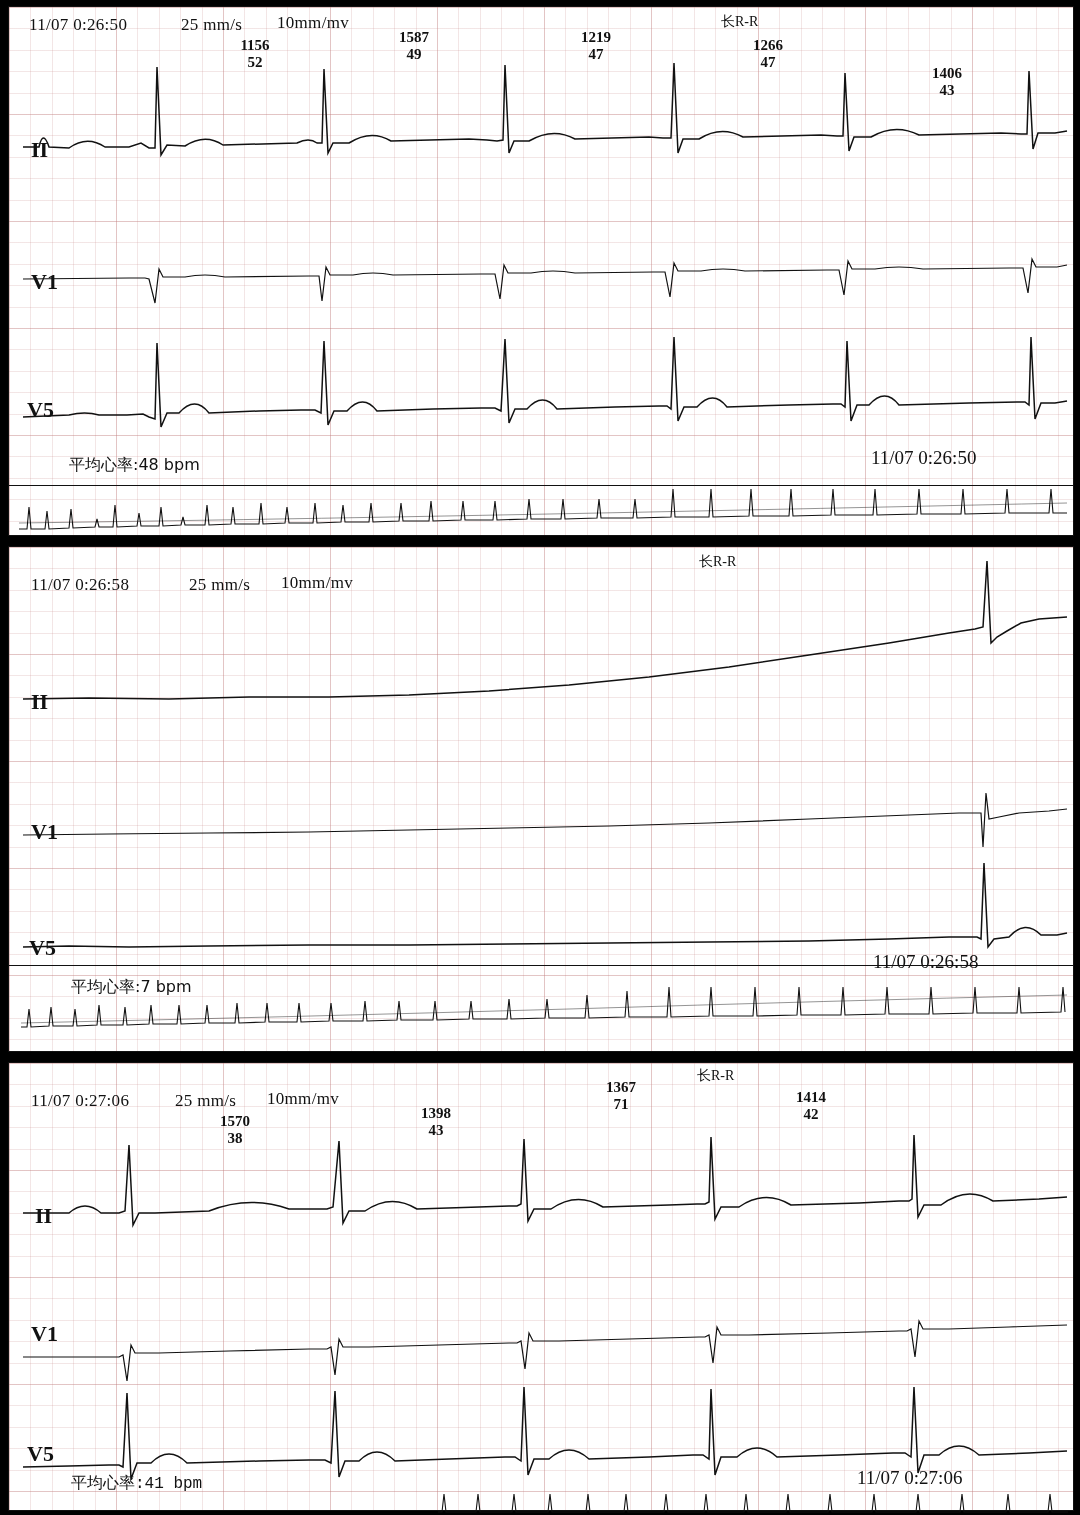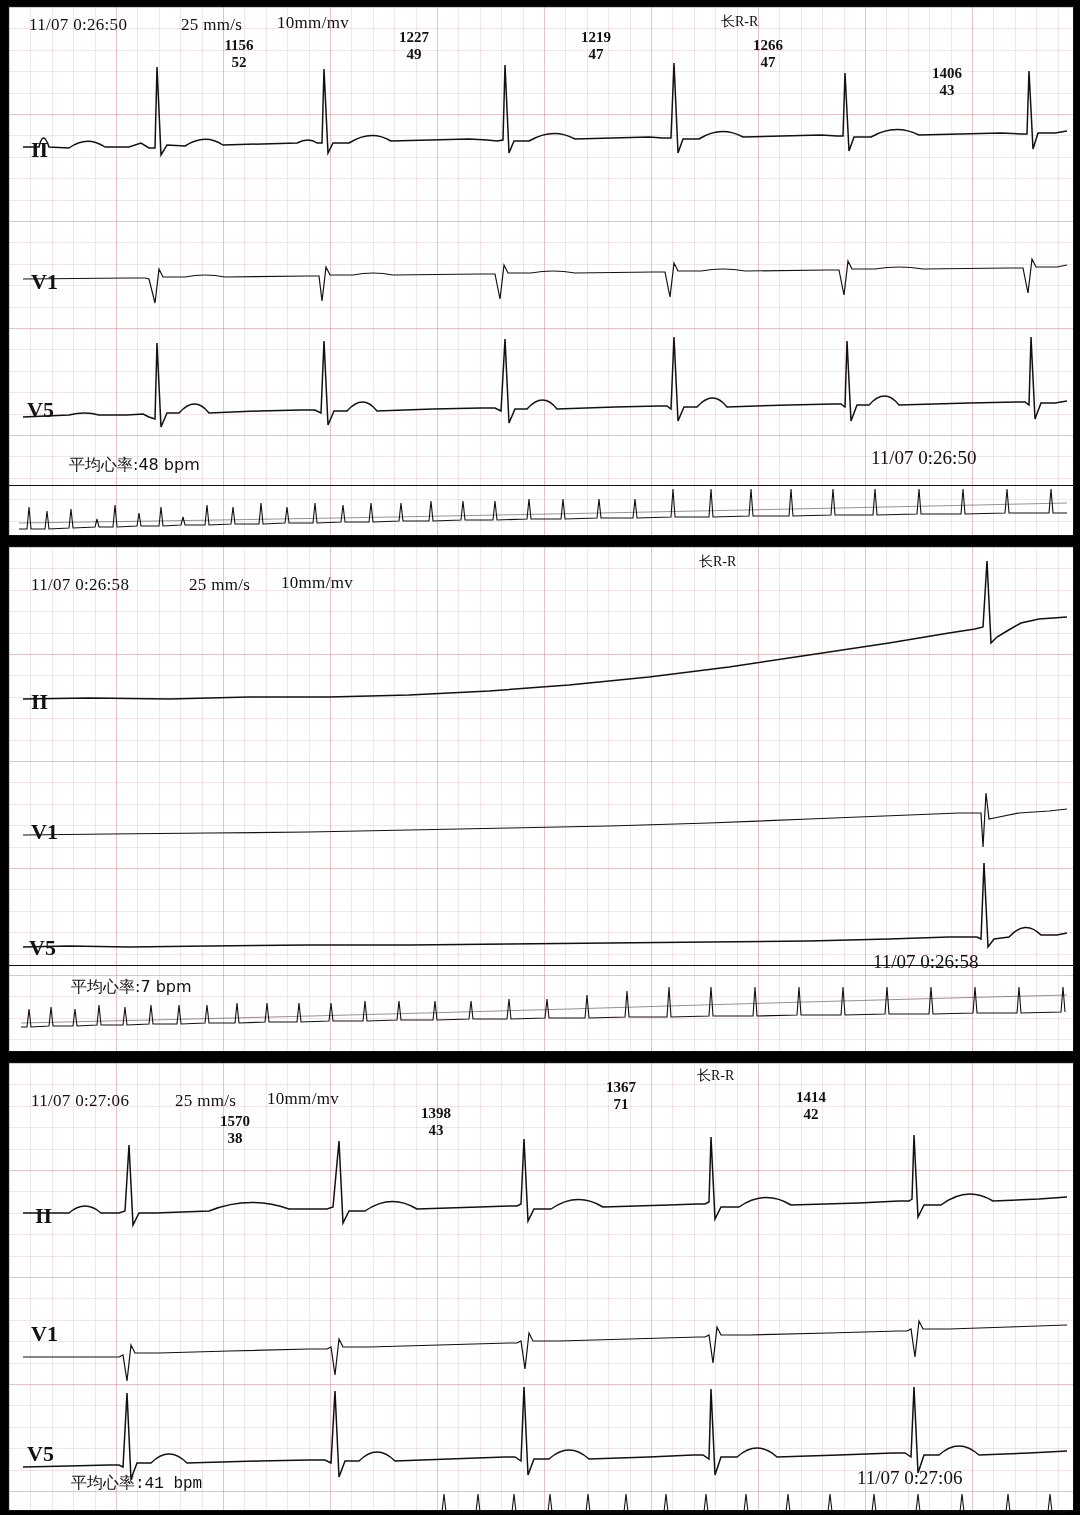--- a/index.html
+++ b/index.html
@@ -40,26 +40,26 @@
 
   <div class="strip" id="s1" style="top:6px;height:528px;">
     <div class="grid"></div>
     <div class="grid coarse"></div>
 
     <div class="hdr" style="left:20px;top:8px;">11/07  0:26:50</div>
     <div class="hdr" style="left:172px;top:8px;">25 mm/s</div>
     <div class="hdr" style="left:268px;top:6px;">10mm/mv</div>
     <div class="rr-label" style="left:712px;top:6px;">长R-R</div>
 
-    <div class="rr-num" style="left:200px;top:30px;width:60px;">
+    <div class="rr-num" style="left:216px;top:30px;width:60px;">
       <div>1156</div>
       <div>52</div>
     </div>
     <div class="rr-num" style="left:375px;top:22px;width:60px;">
-      <div>1227</div>
+      <div>1587</div>
       <div>49</div>
     </div>
     <div class="rr-num" style="left:557px;top:22px;width:60px;">
       <div>1219</div>
       <div>47</div>
     </div>
     <div class="rr-num" style="left:729px;top:30px;width:60px;">
       <div>1266</div>
       <div>47</div>
     </div>

